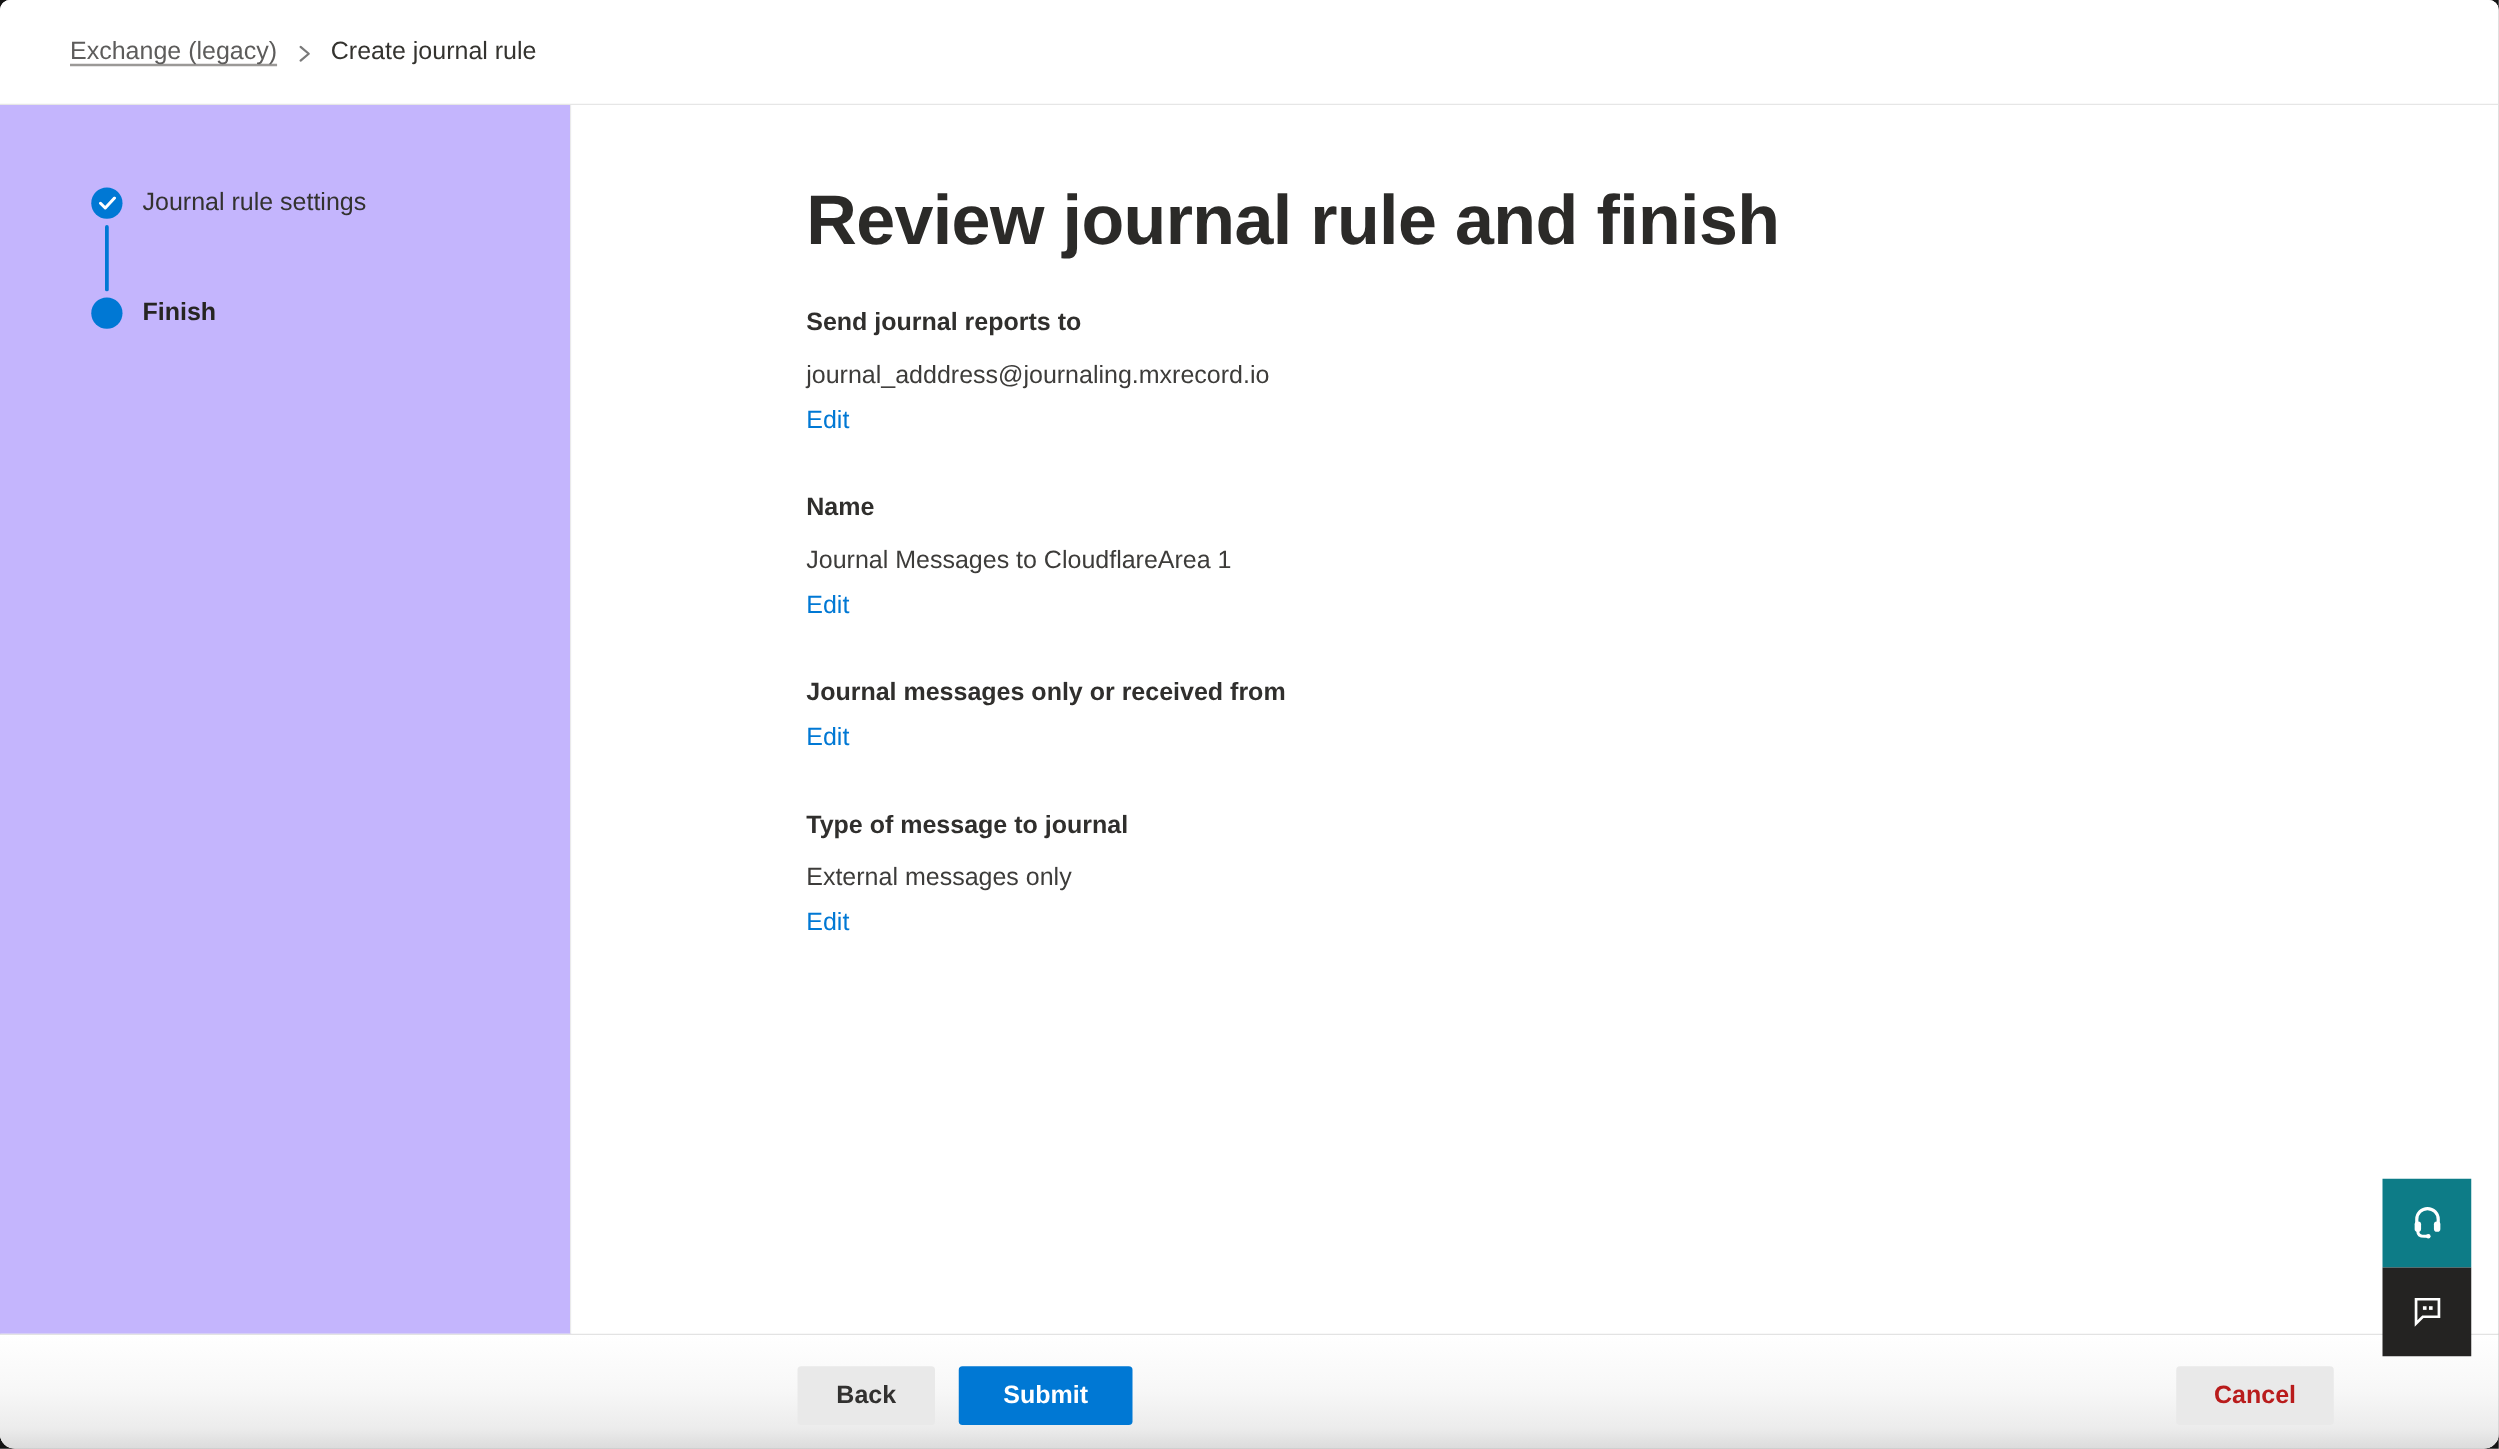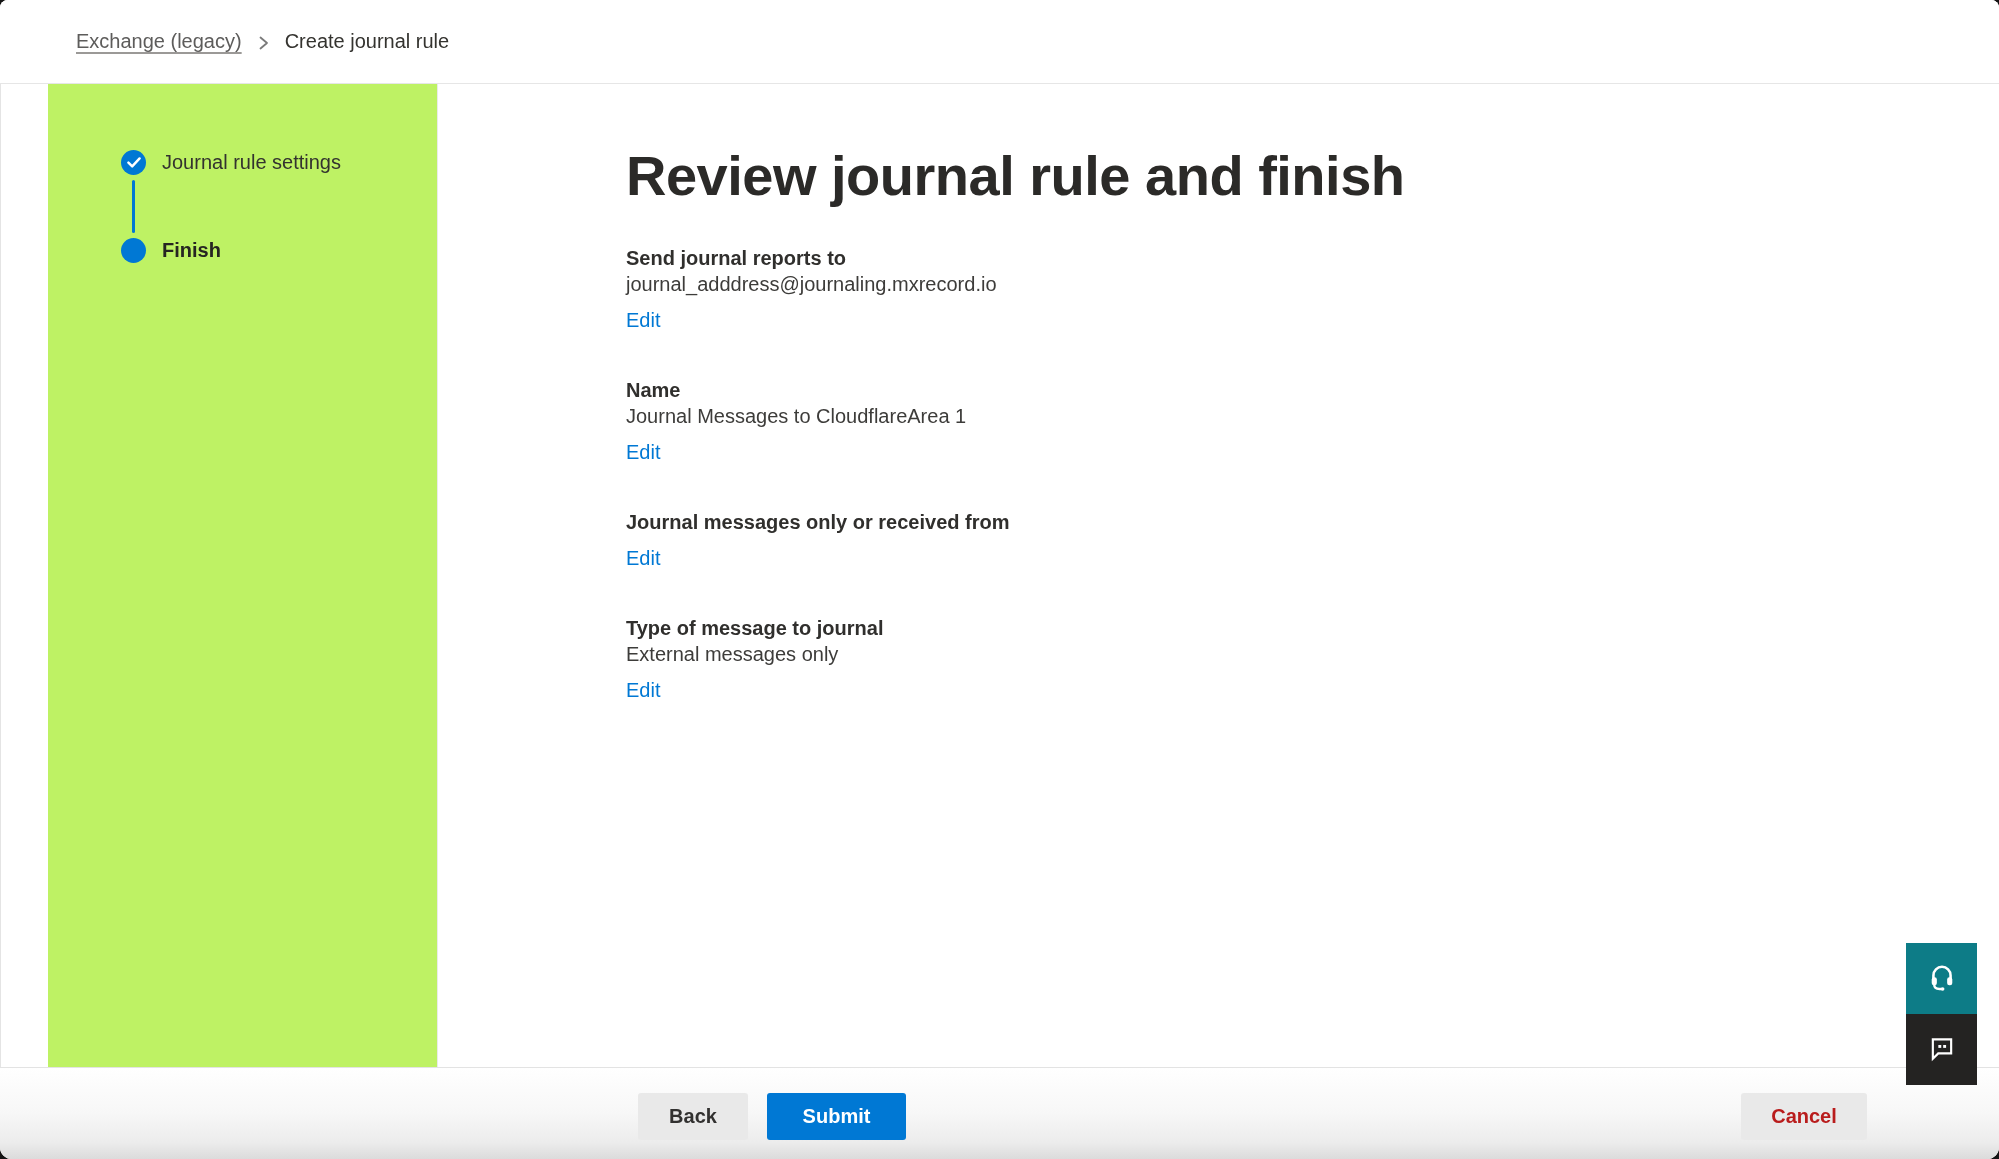--- a/index.html
+++ b/index.html
@@ -15,43 +15,42 @@
     border-radius:8px 8px 12px 12px;
     overflow:hidden;
     box-shadow: inset 0 0 0 1px #e4e4e4;
   }
 
   
   .topbar {
     height:84px; box-sizing:border-box;
     border-bottom:1px solid #e6e6e6;
     display:flex; align-items:center;
-    padding-left:76px;
+    padding-left:56px;
     background:#ffffff;
   }
   .breadcrumb { display:flex; align-items:center; gap:15px; font-size:20px; }
   .breadcrumb-link {
     color:#5d5c5b;
     text-decoration:underline;
     text-decoration-color:#9b9997;
     text-underline-offset:4px;
     cursor:pointer;
   }
   .breadcrumb-current { color:#34332f; }
   .crumb-chevron { display:flex; align-items:center; margin-top:2px; }
 
   
   .body-row { display:flex; height:983px; }
 
   .left-panel {
-    width:390px; box-sizing:border-box;
+    width:457px; box-sizing:border-box;
     border-right:1px solid #eaeaea;
     padding:66px 0 0 73px;
-    background:#bef264;
-    margin-left:48px;
+    background:#c4b5fd;
   }
   .step-row { display:flex; align-items:center; gap:16px; cursor:pointer; }
   .step-circle {
     width:25px; height:25px; border-radius:50%;
     background:#0078d4; flex:0 0 25px;
     display:flex; align-items:center; justify-content:center;
   }
   .step-label { font-size:20px; color:#33322f; }
   .step-label.current { font-weight:bold; color:#262522; }
   .step-connector {
@@ -61,21 +60,21 @@
 
   
   .main { flex:1; box-sizing:border-box; padding:60px 40px 0 188px; background:#fff; }
   .page-title {
     margin:0; font-size:56px; font-weight:bold;
     color:#2b2a28; letter-spacing:-0.5px; line-height:1.15;
   }
   .section { margin-top:44px; }
   .section.first { margin-top:37px; }
   .section-label { font-size:20px; font-weight:bold; color:#302f2d; line-height:26px; }
-  .section-value { font-size:20px; color:#3d3c3a; line-height:26px; margin-top:0; }
+  .section-value { font-size:20px; color:#3d3c3a; line-height:26px; margin-top:16px; }
   .edit-link {
     display:inline-block; font-size:20px; color:#0078d4;
     line-height:26px; margin-top:10px; cursor:pointer; text-decoration:none;
   }
 
   
   .footer {
     position:relative; height:92px; box-sizing:border-box;
     border-top:1px solid #e3e3e3;
     background:linear-gradient(180deg,#ffffff 0%,#f7f7f7 50%,#ececec 82%,#dbdbdb 100%);

